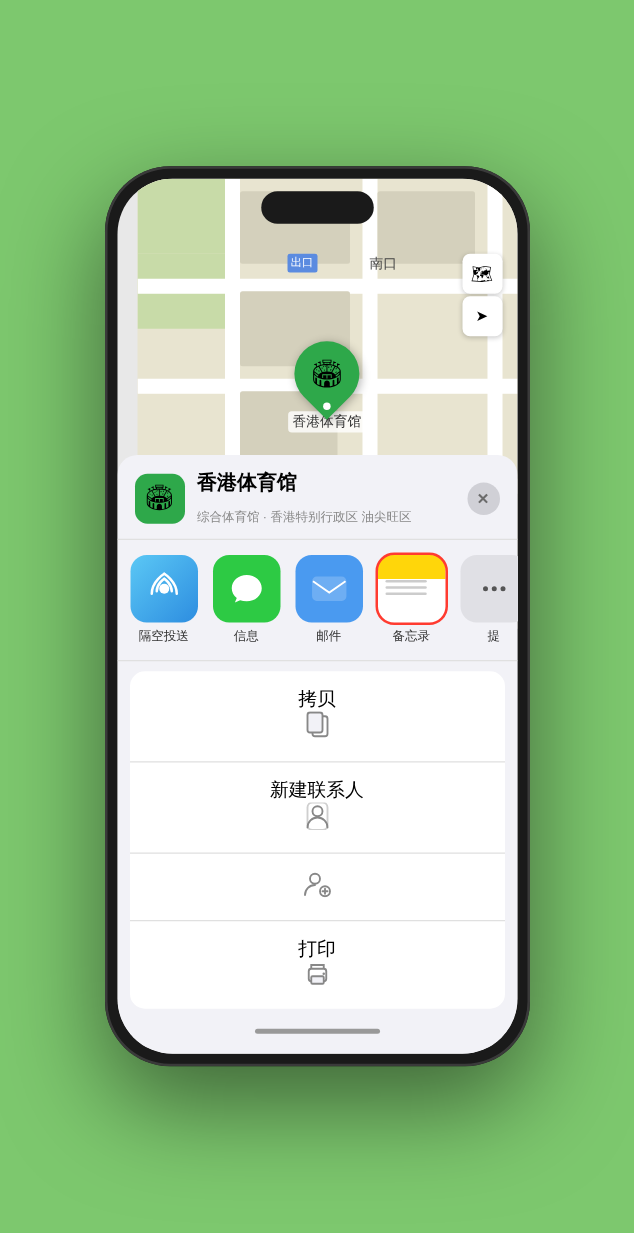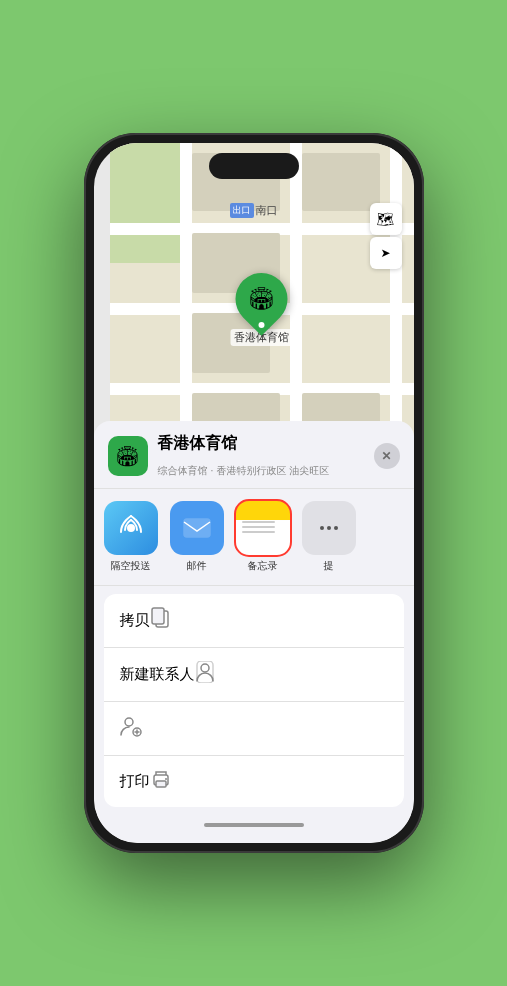--- a/index.html
+++ b/index.html
@@ -309,24 +309,25 @@
     
     .action-list {
       background: #fff;
       margin: 8px 10px;
       border-radius: 12px;
       overflow: hidden;
     }
     .action-item {
       display: flex;
       align-items: center;
-      justify-content: flex-start;
+      justify-content: space-between;
       padding: 13px 16px;
       border-bottom: 0.5px solid #e0e0e0;
       cursor: pointer;
+      flex-direction: column;
     }
     .action-item:last-child {
       border-bottom: none;
     }
     .action-label {
       font-size: 15px;
       color: #000;
     }
     .action-icon {
       font-size: 18px;
@@ -377,21 +378,21 @@
         <div class="block" style="top:170px;left:82px;width:78px;height:60px;"></div>
         <div class="block-green" style="top:170px;left:192px;width:78px;height:60px;"></div>
         <div class="block" style="top:10px;left:82px;width:88px;height:58px;"></div>
         <div class="block" style="top:10px;left:192px;width:78px;height:58px;"></div>
         <div class="block" style="top:250px;left:82px;width:88px;height:80px;"></div>
         <div class="block" style="top:250px;left:192px;width:78px;height:80px;"></div>
       </div>
 
       <div class="map-label-nkou">
         <span class="map-label-tag">出口</span>
-        <span style="font-size:11px;color:#444;">南口</span>
+        <span style="font-size:11px;color:#444;margin-left:40px;">南口</span>
       </div>
 
       <div class="map-marker">
         <div style="position:relative;width:52px;height:52px;">
           <div class="marker-pin">
             <span class="marker-pin-inner">🏟</span>
           </div>
           <div class="marker-dot"></div>
         </div>
         <span class="marker-label">香港体育馆</span>
@@ -424,20 +425,28 @@
               <circle cx="14" cy="14" r="4" fill="white"></circle>
               <path d="M14 6 C14 6, 8 10, 8 16" stroke="white" stroke-width="2" fill="none" stroke-linecap="round"></path>
               <path d="M14 6 C14 6, 20 10, 20 16" stroke="white" stroke-width="2" fill="none" stroke-linecap="round"></path>
               <path d="M14 2 C14 2, 4 8, 4 18" stroke="white" stroke-width="2" fill="none" stroke-linecap="round"></path>
               <path d="M14 2 C14 2, 24 8, 24 18" stroke="white" stroke-width="2" fill="none" stroke-linecap="round"></path>
             </svg>
           </div>
           <span class="share-label">隔空投送</span>
         </div>
 
+        <div class="share-item">
+          <div class="share-icon messages">
+            <svg width="28" height="26" viewBox="0 0 28 26" fill="none">
+              <path d="M14 2C7.4 2 2 6.7 2 12.5c0 3.1 1.5 5.9 4 7.8L4.5 24l4.2-1.8C10.2 22.7 12 23 14 23c6.6 0 12-4.7 12-10.5S20.6 2 14 2z" fill="white"></path>
+            </svg>
+          </div>
+          <span class="share-label">信息</span>
+        </div>
 
         <div class="share-item">
           <div class="share-icon mail">
             <svg width="30" height="22" viewBox="0 0 30 22" fill="none">
               <rect x="2" y="2" width="26" height="18" rx="3" fill="white" opacity="0.2" stroke="white" stroke-width="1.5"></rect>
               <path d="M2 5l13 9 13-9" stroke="white" stroke-width="1.5" fill="none"></path>
             </svg>
           </div>
           <span class="share-label">邮件</span>
         </div>

